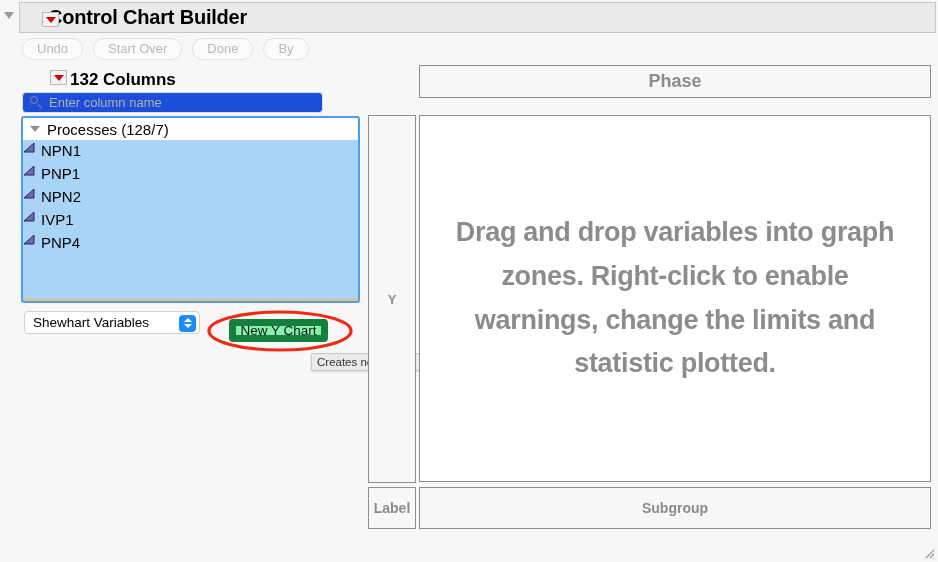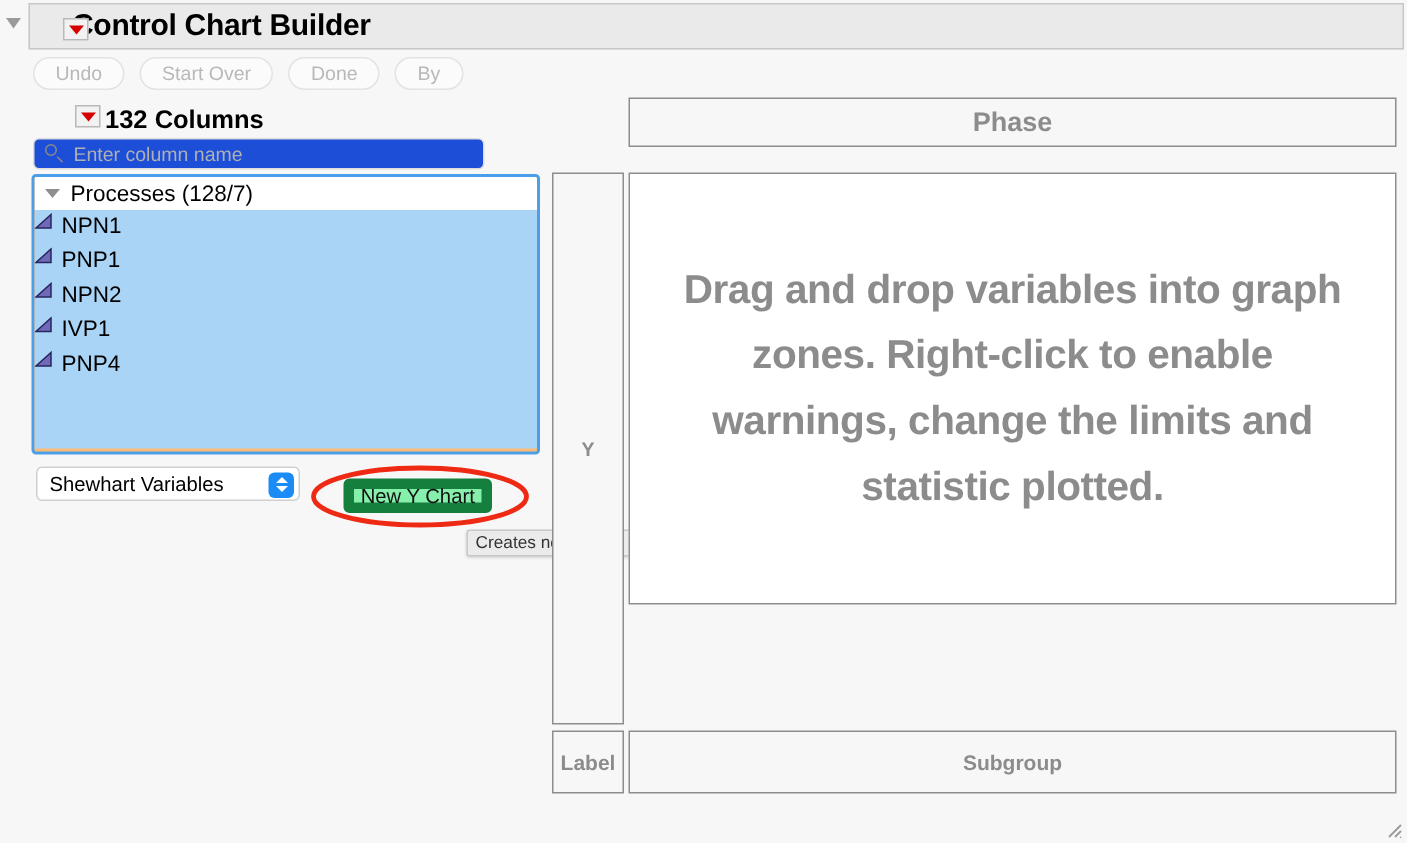--- a/index.html
+++ b/index.html
@@ -323,21 +323,21 @@
   }
   .zone-phase {
     left: 419px; top: 65px; width: 512px; height: 33px;
     font-size: 18px;
   }
   .zone-y {
     left: 368px; top: 115px; width: 48px; height: 368px;
     font-size: 13px;
   }
   .zone-main {
-    left: 419px; top: 115px; width: 512px; height: 288px;
+    left: 419px; top: 115px; width: 512px; height: 367px;
     background: #ffffff;
     padding: 0 26px;
   }
   .zone-label {
     left: 368px; top: 487px; width: 48px; height: 42px;
     font-size: 14px;
   }
   .zone-subgroup {
     left: 419px; top: 487px; width: 512px; height: 42px;
     font-size: 14px;

